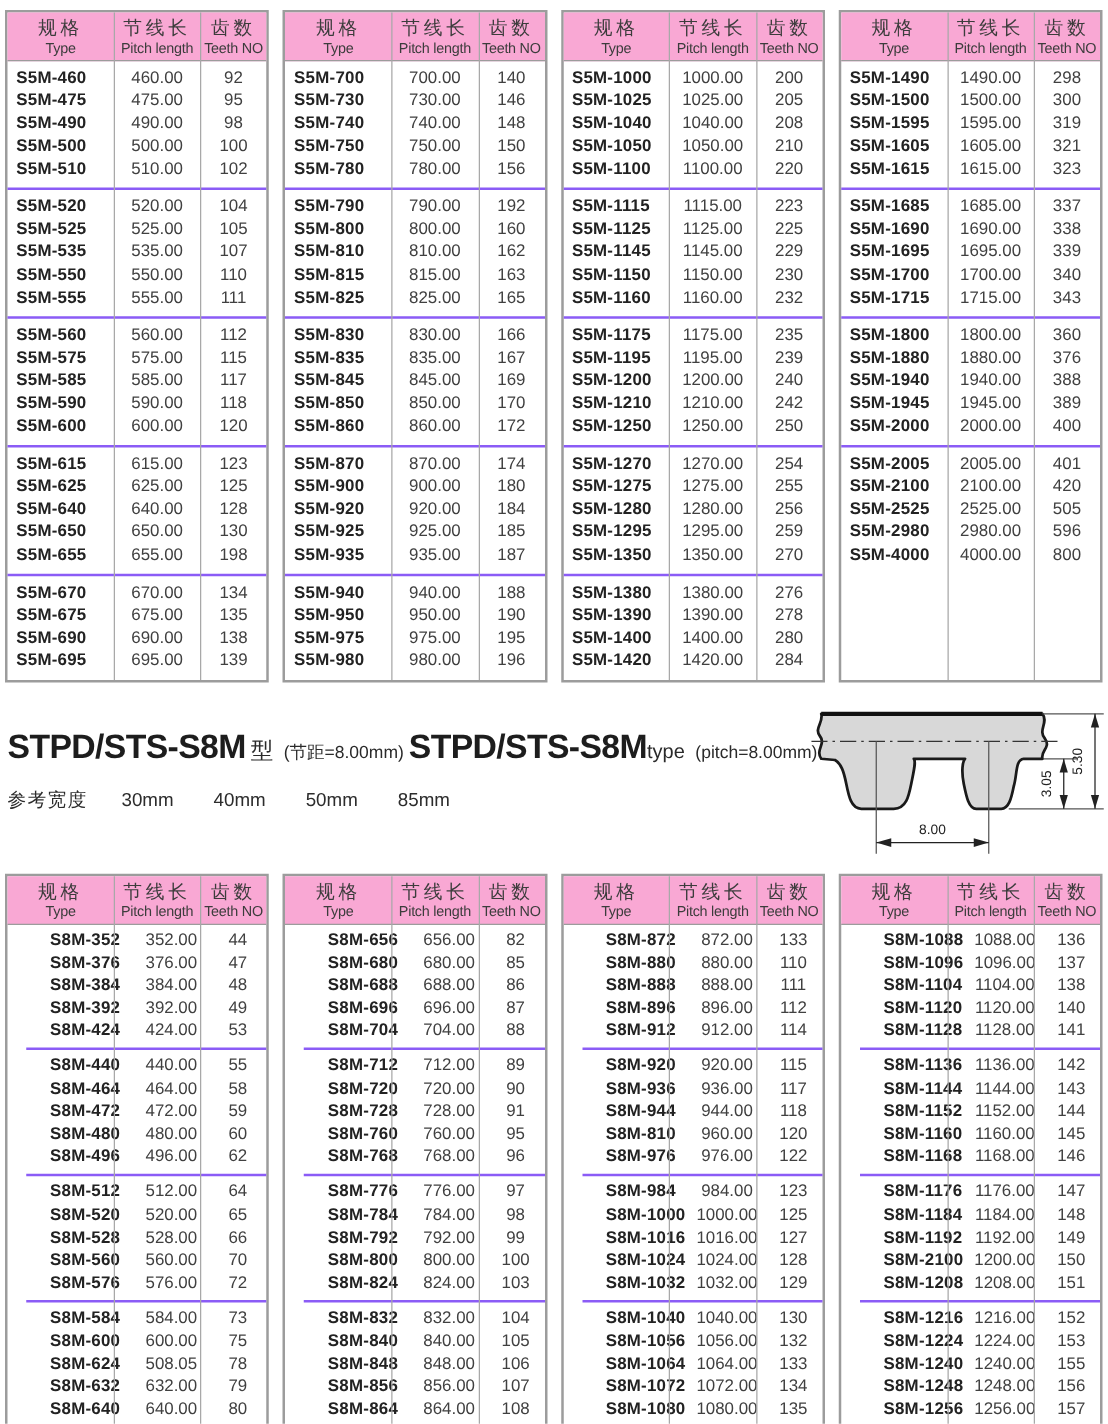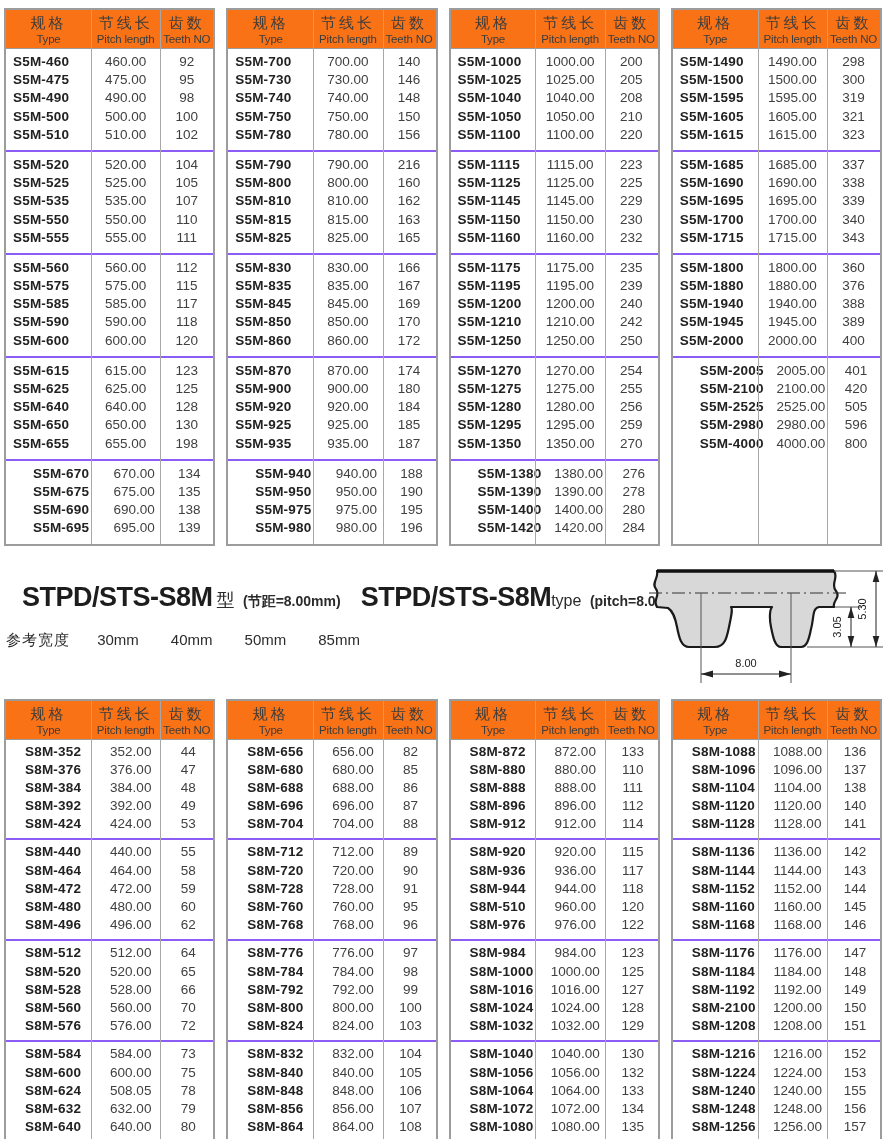--- a/index.html
+++ b/index.html
@@ -31,50 +31,50 @@
   .tables-row.s5m .spec-table { min-height: 530px; }
   .tables-row.s8m .spec-table { min-height: 436px; }
 
   .vline { position: absolute; top: 0; bottom: 0; width: 1px; background: #a8a8a8; }
   .vl1 { left: 41%; }
   .vl2 { left: 74.5%; }
 
   .thead {
     display: grid;
     grid-template-columns: 41% 33.5% 25.5%;
-    background: #f97316;
+    background: #f9a8d4;
     border-bottom: 1px solid #9c9c9c;
     text-align: center;
     padding: 3px 0 2px 0;
   }
   .hcell { overflow: hidden; }
   .hzh { font-size: 15px; letter-spacing: 3px; color: #3c3c3c; line-height: 19px; }
   .hen { font-size: 11.5px; color: #3c3c3c; line-height: 14px; letter-spacing: -0.2px; }
 
   .tbody { flex: 1; display: flex; flex-direction: column; }
   .tgroup { padding: 4px 0 6px 0; border-bottom: 2px solid #8b5cf6; }
-  .tgroup:last-child { border-bottom: none; padding-left: 20px; }
-  .s8m .tgroup { padding: 3px 0 5px 12px; }
+  .tgroup:last-child { border-bottom: none; }
+  .s8m .tgroup { padding: 3px 0 5px 12px; margin-left: 15px; }
 
   .trow {
     display: grid;
     grid-template-columns: 41% 33.5% 25.5%;
     height: 18.2px;
     line-height: 18.2px;
     font-size: 13.5px;
   }
   .ct { font-weight: bold; color: #222222; padding-left: 7px; letter-spacing: 0.2px; white-space: nowrap; }
   .cl, .cn { text-align: center; color: #404040; }
 
   
   .divider { position: relative; height: 153px; }
   .title-line { position: absolute; left: 6px; top: 36px; white-space: nowrap; }
-  .title-line .big { font-size: 27px; font-weight: bold; color: #1d1d1d; letter-spacing: -0.5px; margin-left: 16px; }
+  .title-line .big { font-size: 27px; font-weight: bold; color: #1d1d1d; letter-spacing: -0.5px; }
   .title-line .zh-type { font-size: 18px; color: #2a2a2a; margin-left: 4px; }
-  .title-line .paren { font-size: 14px; color: #2a2a2a; margin-left: 4px; margin-right: 4px; font-weight: bold; }
+  .title-line .paren { font-size: 14px; color: #2a2a2a; margin-left: 4px; margin-right: 4px; }
   .title-line .en-type { font-size: 16px; color: #2a2a2a; }
 
   .widths-line { position: absolute; left: 6px; top: 85px; font-size: 15px; color: #2c2c2c; }
   .widths-line .wlabel { margin-right: 23px; letter-spacing: 1px; }
   .widths-line .wv { margin-right: 32px; }
 
   .diagram { position: absolute; right: 1px; top: 13px; }
   .diagram text { font-size: 11px; fill: #222; font-family: "Liberation Sans", sans-serif; }
 </style>
 </head>
@@ -273,21 +273,21 @@
             <div class="trow">
               <div class="ct">S5M-780</div>
               <div class="cl">780.00</div>
               <div class="cn">156</div>
             </div>
           </div>
           <div class="tgroup">
             <div class="trow">
               <div class="ct">S5M-790</div>
               <div class="cl">790.00</div>
-              <div class="cn">216</div>
+              <div class="cn">192</div>
             </div>
             <div class="trow">
               <div class="ct">S5M-800</div>
               <div class="cl">800.00</div>
               <div class="cn">160</div>
             </div>
             <div class="trow">
               <div class="ct">S5M-810</div>
               <div class="cl">810.00</div>
               <div class="cn">162</div>
@@ -1021,21 +1021,21 @@
               <div class="ct">S8M-936</div>
               <div class="cl">936.00</div>
               <div class="cn">117</div>
             </div>
             <div class="trow">
               <div class="ct">S8M-944</div>
               <div class="cl">944.00</div>
               <div class="cn">118</div>
             </div>
             <div class="trow">
-              <div class="ct">S8M-510</div>
+              <div class="ct">S8M-810</div>
               <div class="cl">960.00</div>
               <div class="cn">120</div>
             </div>
             <div class="trow">
               <div class="ct">S8M-976</div>
               <div class="cl">976.00</div>
               <div class="cn">122</div>
             </div>
           </div>
           <div class="tgroup">

